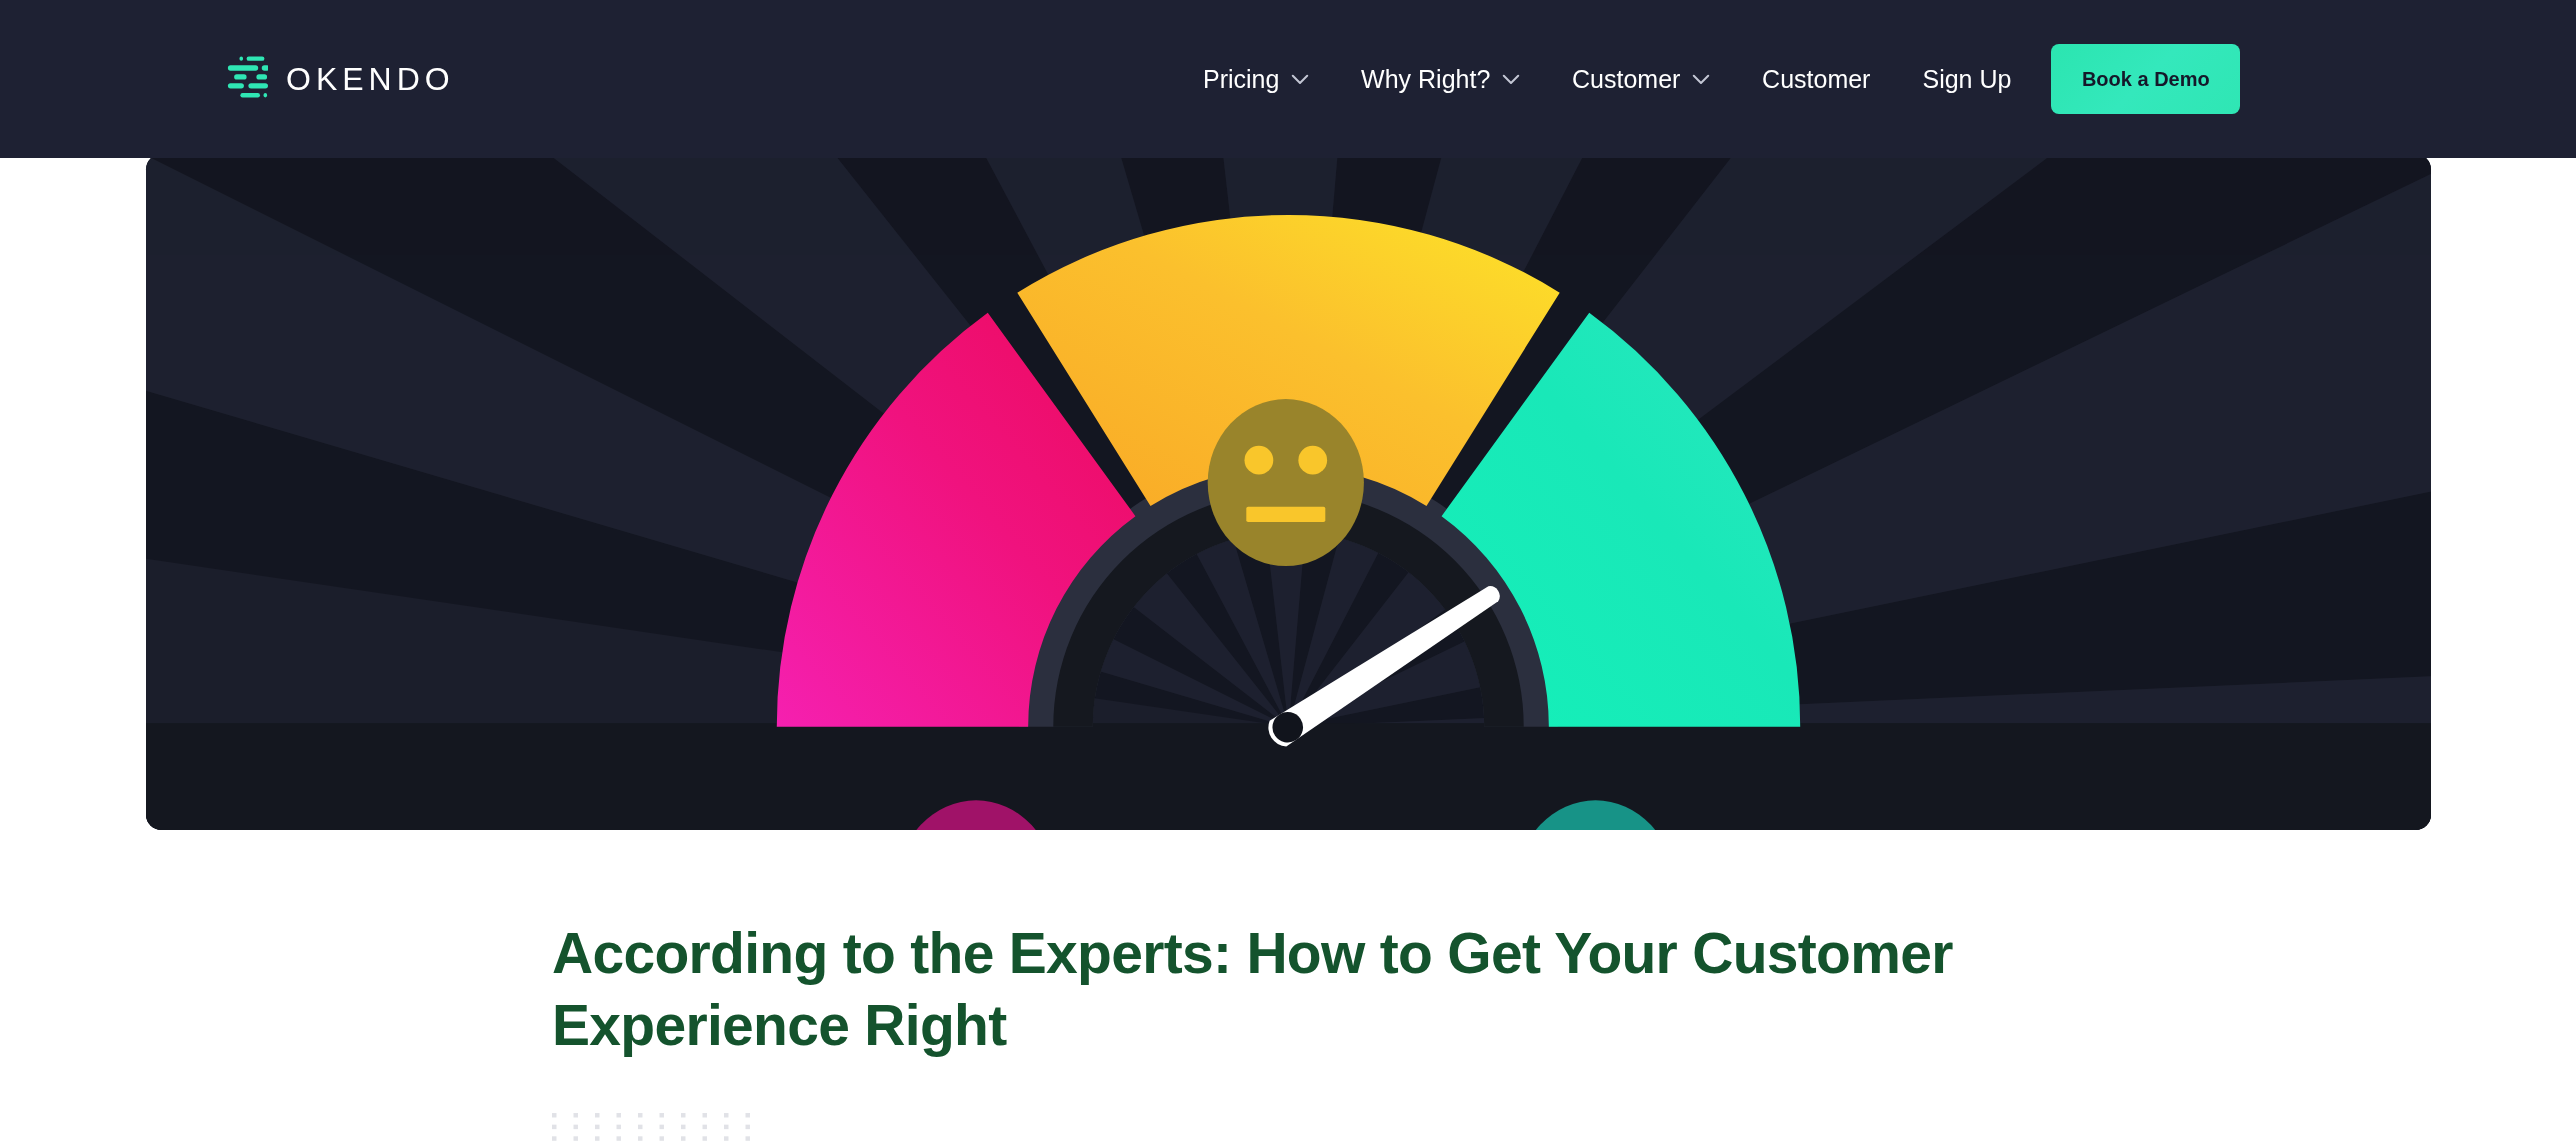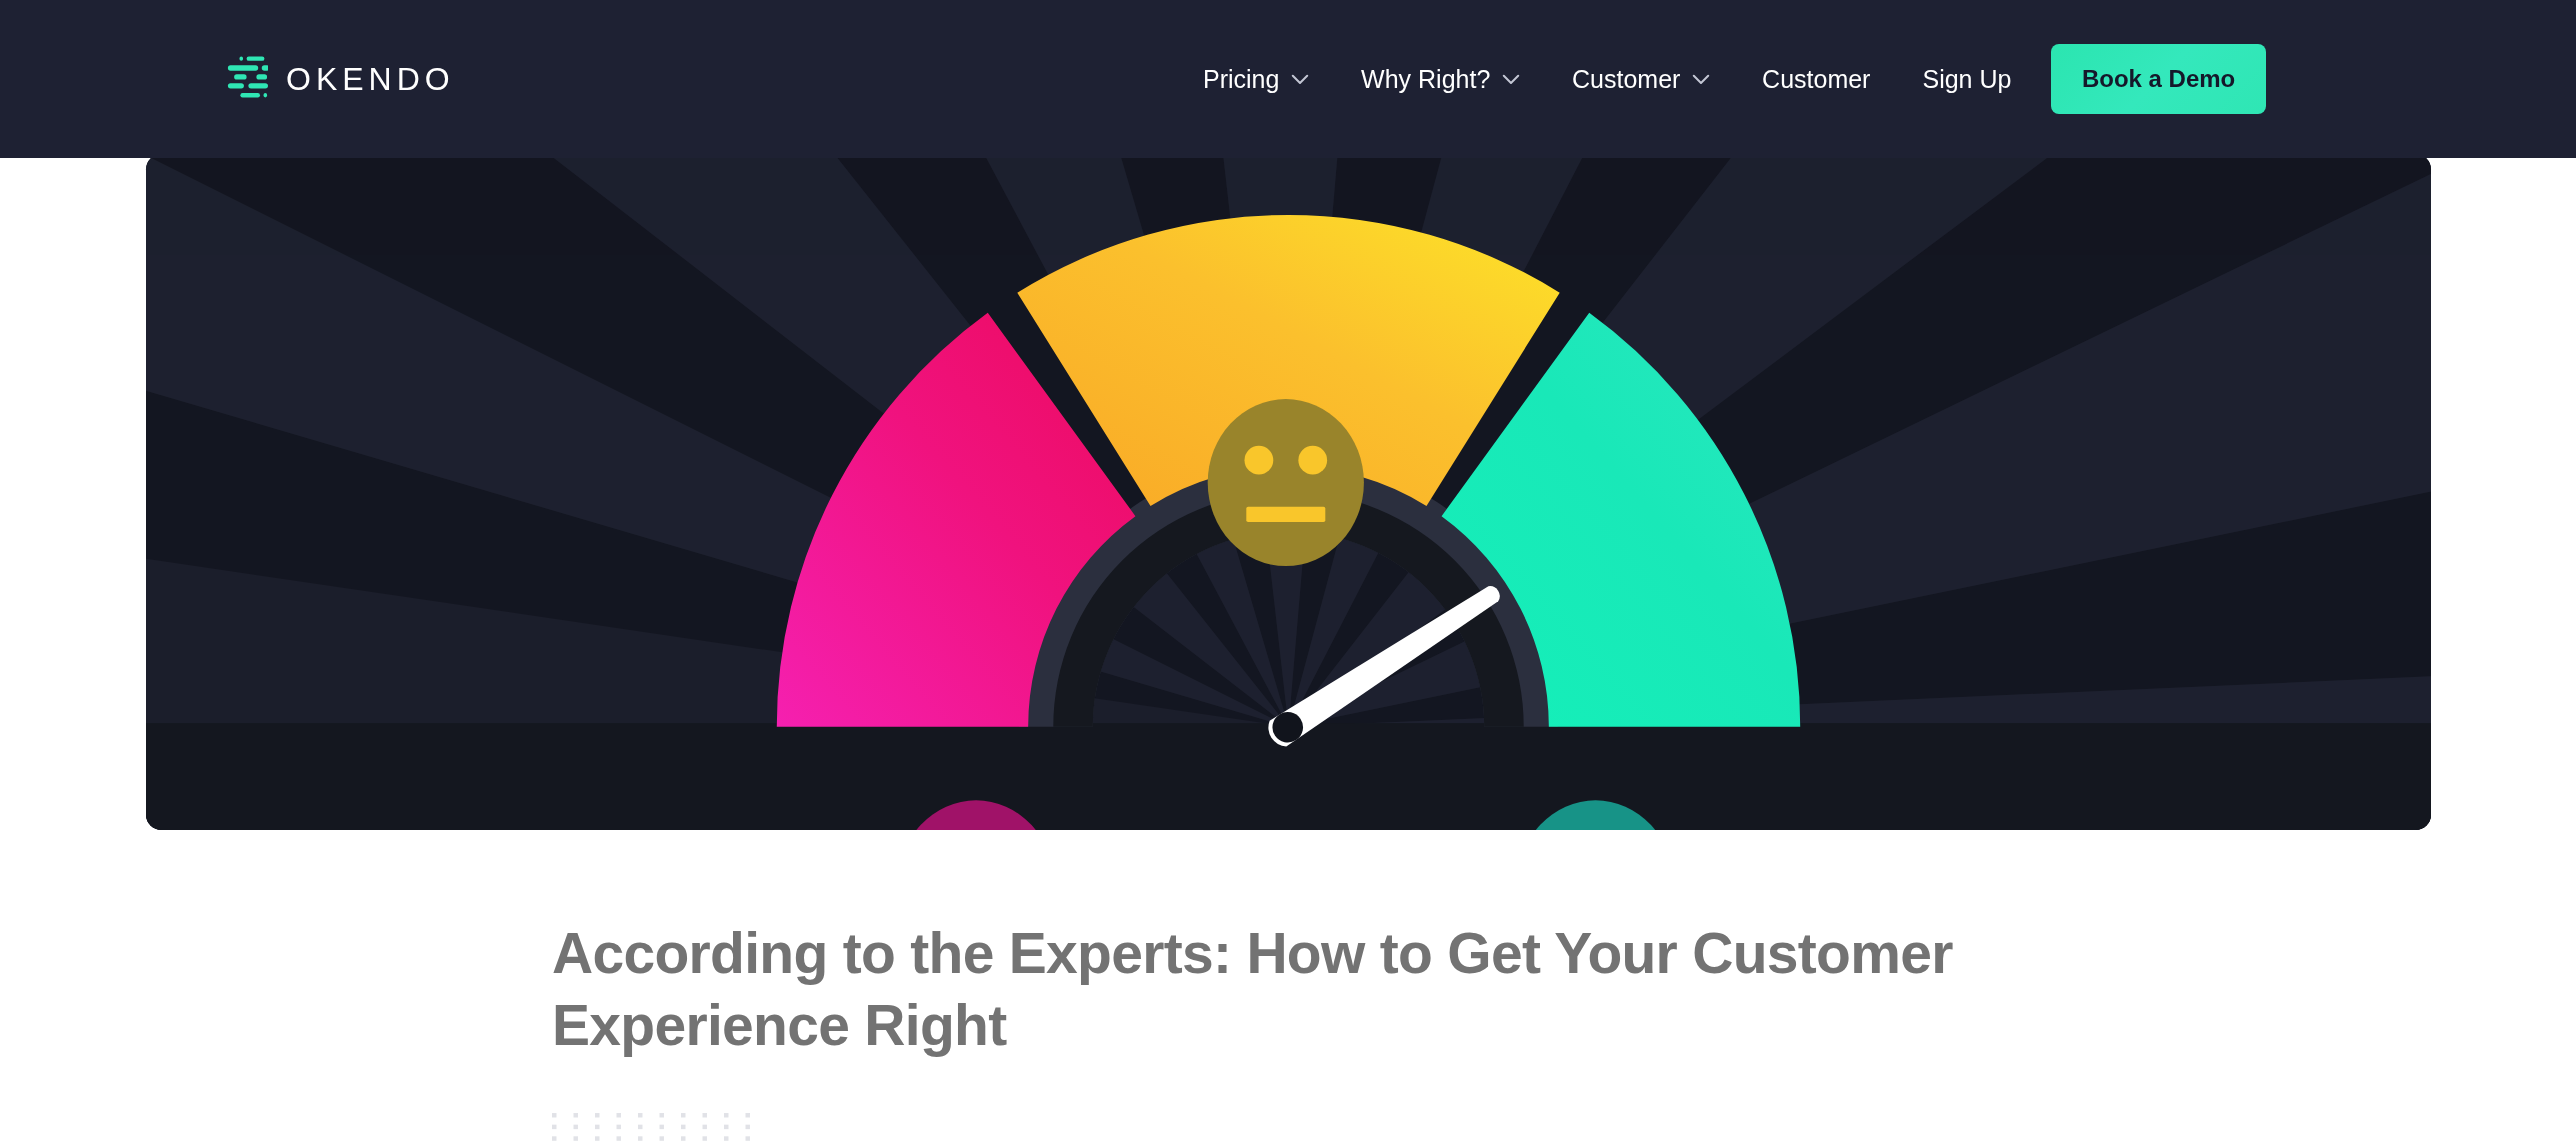--- a/index.html
+++ b/index.html
@@ -43,21 +43,21 @@
     cursor:pointer; white-space:nowrap;
   }
   .nav-item:last-of-type{ margin-right:4px; }
   .chev{ display:inline-block; width:18px; height:10.8px; }
   .chev svg{ display:block; }
 
   .demo-btn{
     margin-left:36px;
     background:linear-gradient(135deg,#2BE5B0 0%,#34E8BC 50%,#2FE6B4 100%);
     color:#15182A;
-    font-size:24px; font-weight:700;
+    font-size:20px; font-weight:700;
     padding:0 30.5px; height:70px;
     border:none; border-radius:8px;
     display:flex; align-items:center; justify-content:center;
     cursor:pointer; white-space:nowrap;
     font-family:"Liberation Sans", sans-serif;
   }
 
   
   .hero-card{
     position:absolute;
@@ -69,21 +69,21 @@
   }
   .hero-card svg{ display:block; width:100%; height:100%; }
 
   
   .article{
     position:absolute;
     left:552px; top:917px;
     width:1526px;
   }
   .article-title{
-    color:#737373;
+    color:#14532d;
     font-size:57px;
     font-weight:700;
     line-height:1.27;
     letter-spacing:-0.7px;
     font-family:"Liberation Sans", sans-serif;
   }
   .dot-grid{
     position:absolute;
     left:552px; top:1113px;
     width:215px; height:30.5px;

